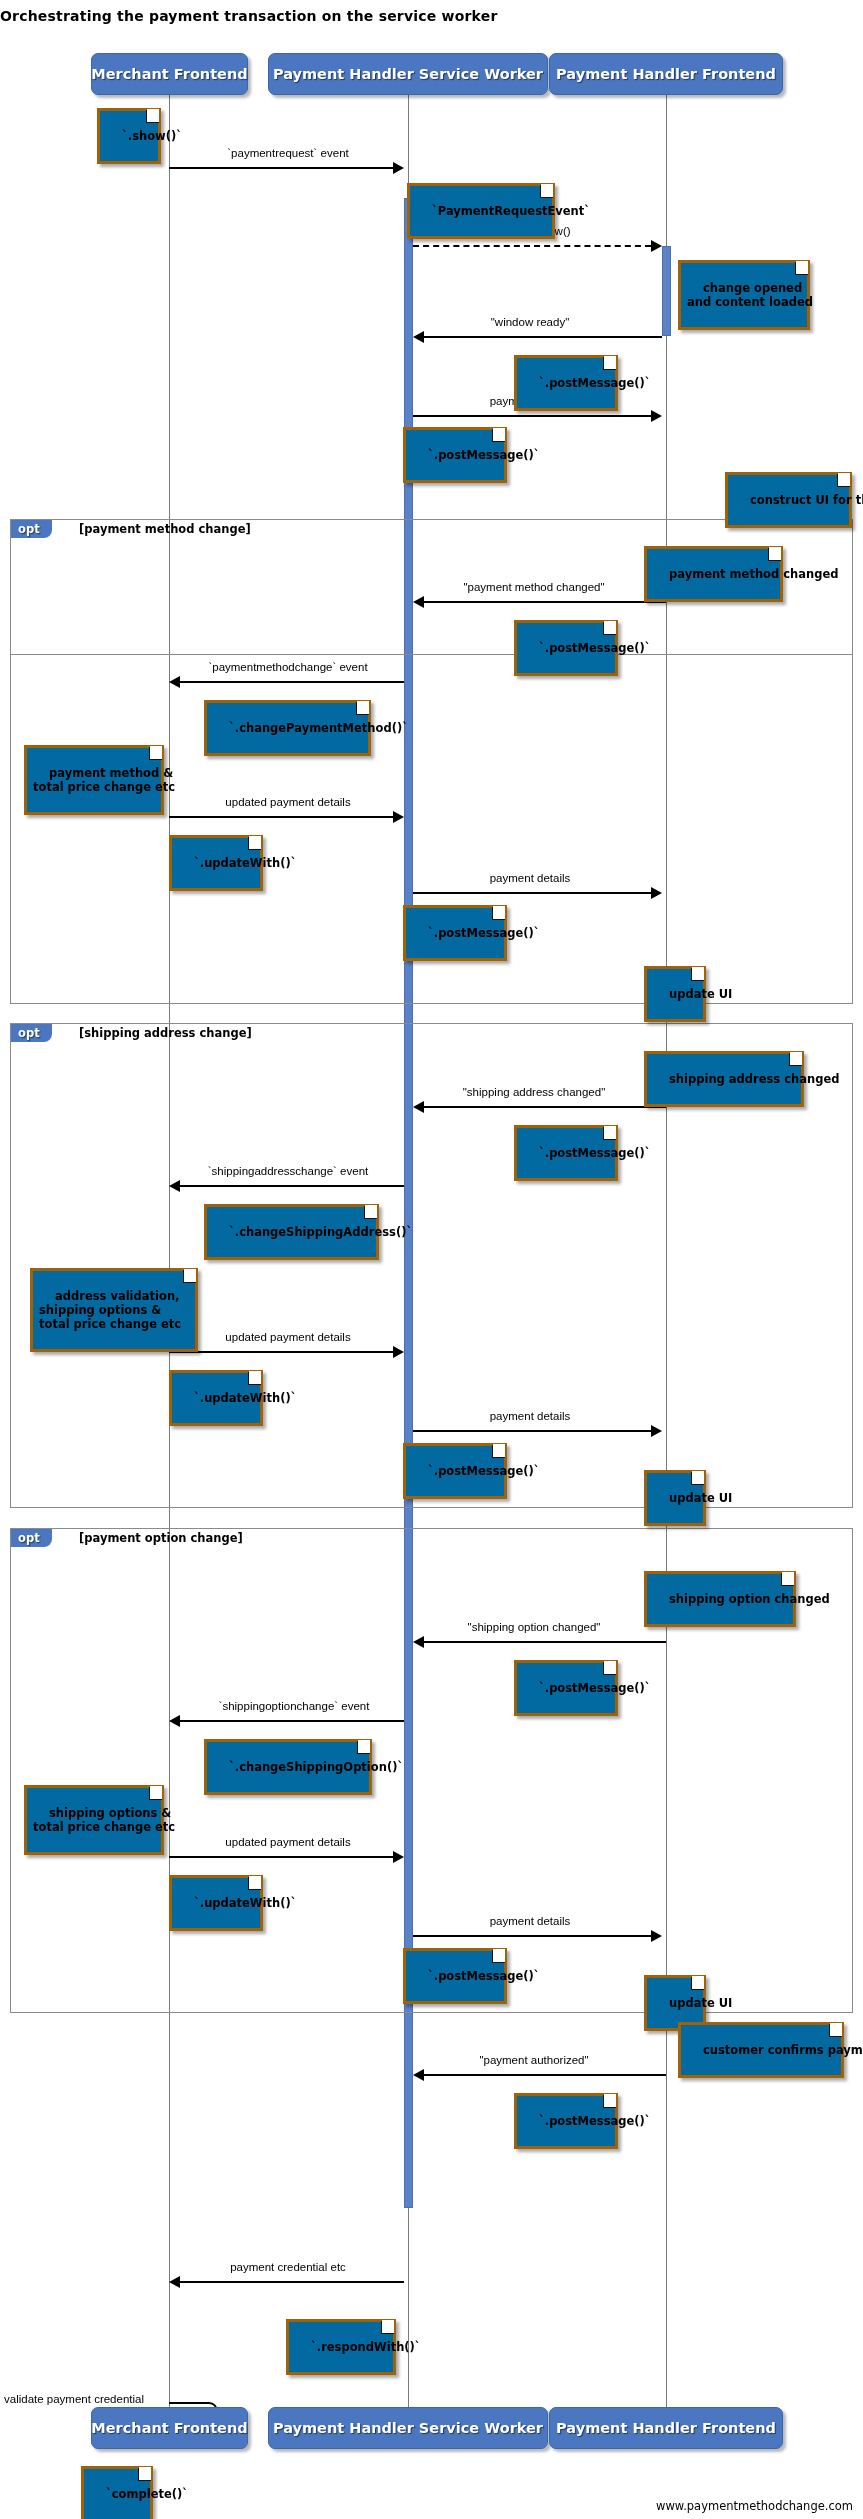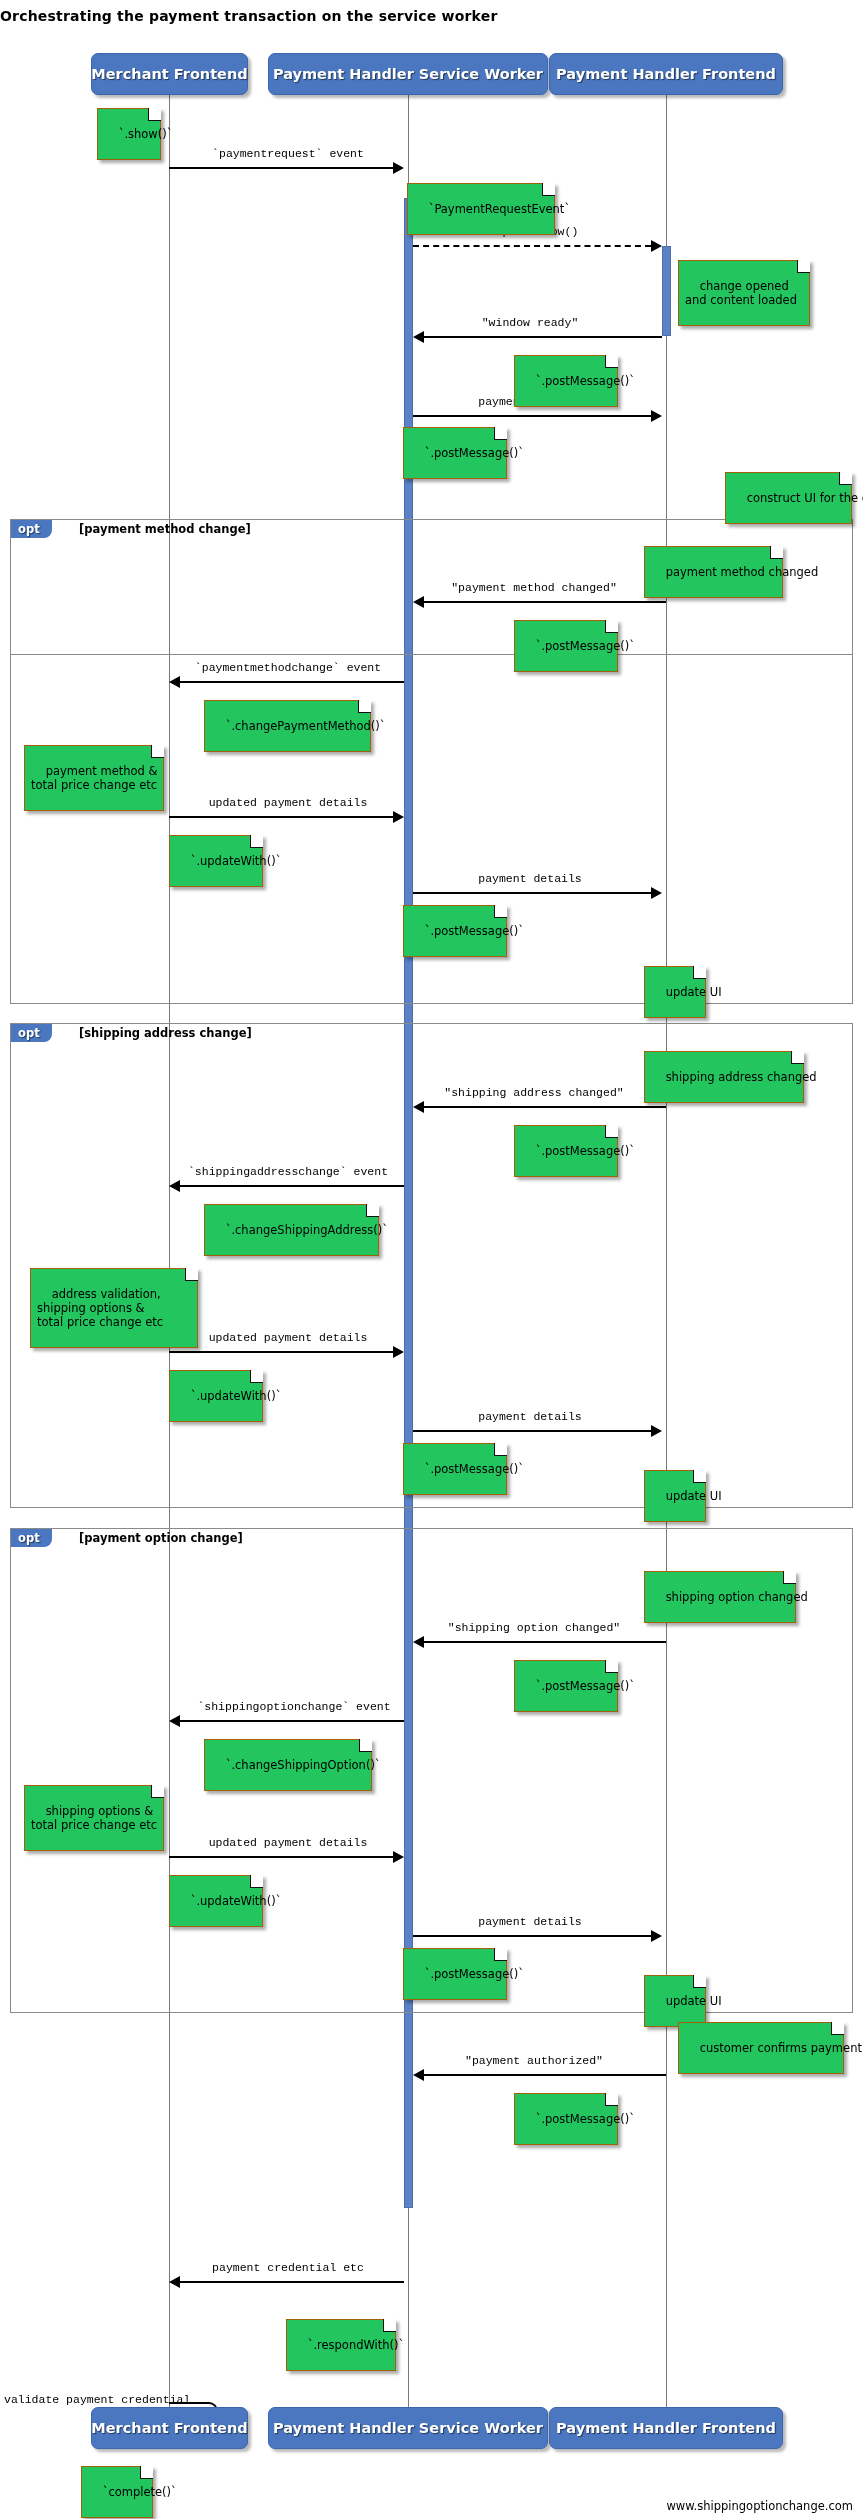--- a/index.html
+++ b/index.html
@@ -35,36 +35,37 @@
   .msg{position:absolute;height:2px;background:#000;}
   .msg.dashed{
     height:0;background:transparent;
     border-top:2px dashed #000;
   }
   .arrowhead{position:absolute;width:0;height:0;}
   .arrow-right{border-top:6px solid transparent;border-bottom:6px solid transparent;border-left:11px solid #000;}
   .arrow-left{border-top:6px solid transparent;border-bottom:6px solid transparent;border-right:11px solid #000;}
   .msg-label{
     position:absolute;font-size:11.5px;white-space:nowrap;
-    font-family:Liberation Mono, monospace;
+    font-family:Liberation Sans, sans-serif;
     text-align:center;
   }
   .msg-label.center{transform:translateX(-50%);}
 
   
   .selfmsg{position:absolute;box-sizing:border-box;border:2px solid #000;border-left:none;border-radius:0 9px 9px 0;}
 
   
   .note{
     position:absolute;box-sizing:border-box;
-    background:#22c55e;border:1px solid #a16207;
+    background:#0369a1;border:3px solid #a16207;
     font-size:11.5px;line-height:14px;color:#000;
     padding:4px 7px 4px 6px;
     box-shadow:3px 3px 3px rgba(0,0,0,.33);
     white-space:pre;
+    font-weight:bold;
   }
   .note .fold{
     position:absolute;top:-1px;right:-1px;width:12px;height:12px;
     background:#fff;border-left:1px solid #111;border-bottom:1px solid #111;
   }
   .note .fold:after{
     content:"";position:absolute;left:-1px;top:-1px;width:13px;height:13px;
     background:linear-gradient(to bottom left, #fff 49.5%, transparent 50%);
   }
 
@@ -332,15 +333,15 @@
   <div class="actor" style="left:91px;top:2407px;width:157px;height:42px;">
     <span>Merchant Frontend</span>
   </div>
   <div class="actor" style="left:268px;top:2407px;width:280px;height:42px;">
     <span>Payment Handler Service Worker</span>
   </div>
   <div class="actor" style="left:549px;top:2407px;width:234px;height:42px;">
     <span>Payment Handler Frontend</span>
   </div>
 
-  <div class="footer-url">www.shippingoptionchange.com</div>
+  <div class="footer-url">www.paymentmethodchange.com</div>
 
 </div>
 
 </body></html>

